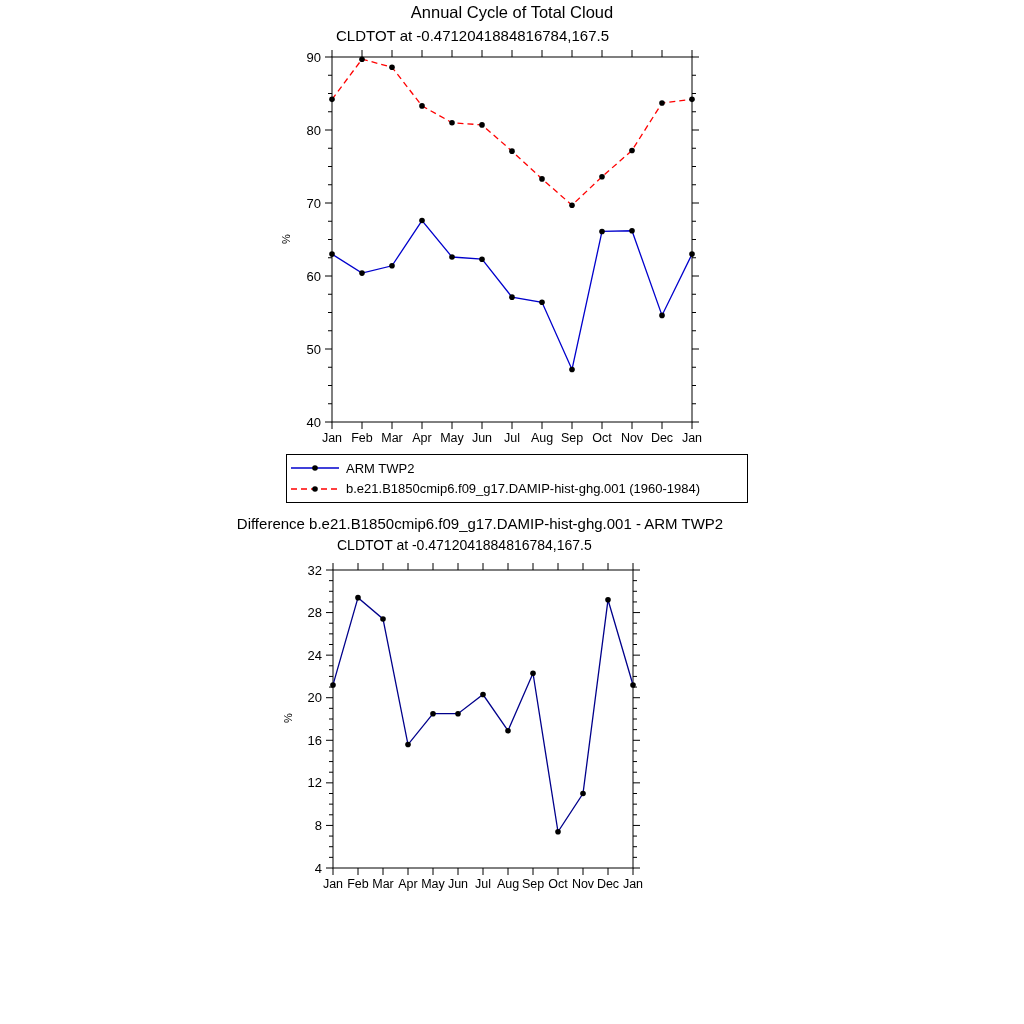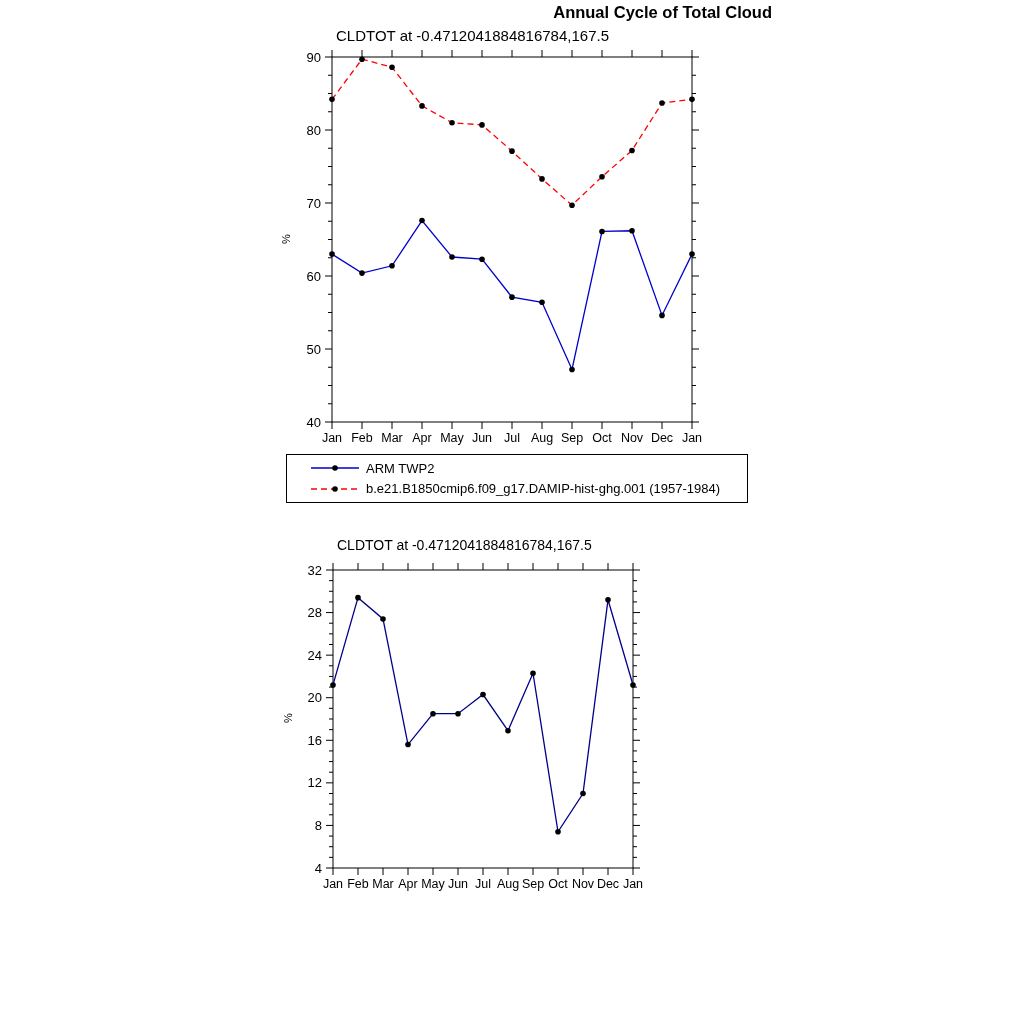--- a/index.html
+++ b/index.html
@@ -11,22 +11,22 @@
   }
   #canvas {
     position: relative;
     width: 1024px;
     height: 1024px;
     background: #ffffff;
     overflow: hidden;
   }
   .abs { position: absolute; }
   .chart-title {
-    font-weight: bold;
-    text-align: right;
+    font-weight: normal;
+    text-align: center;
     font-size: 16.5px;
   }
   .chart-title.small { font-size: 15px; }
   .chart-subtitle {
     font-size: 15px;
     text-align: center;
   }
   .chart-subtitle.small { font-size: 14px; }
   .ylab {
     font-size: 11px;
@@ -34,21 +34,21 @@
     transform-origin: center center;
   }
   svg text {
     font-family: "Liberation Sans", sans-serif;
     fill: #000;
   }
   .legend-box {
     border: 1px solid #000;
     background: #fff;
     box-sizing: border-box;
-    padding: 3px 22px;
+    padding: 3px 2px;
     display: flex;
     flex-direction: column;
     justify-content: space-around;
     text-align: right;
   }
   .legend-row {
     display: flex;
     align-items: center;
     height: 21px;
   }
@@ -194,24 +194,25 @@
         <line x1="2" y1="7" x2="50" y2="7" stroke="#0000cc" stroke-width="1.3"></line>
         <circle cx="26" cy="7" r="2.8" fill="#000"></circle>
       </svg>
       <span class="legend-label">ARM TWP2</span>
     </div>
     <div class="legend-row">
       <svg width="52" height="14">
         <line x1="2" y1="7" x2="50" y2="7" stroke="#ff0000" stroke-width="1.3" stroke-dasharray="6,4"></line>
         <circle cx="26" cy="7" r="2.8" fill="#000"></circle>
       </svg>
-      <span class="legend-label">b.e21.B1850cmip6.f09_g17.DAMIP-hist-ghg.001 (1957-1984)</span>
+      <span class="legend-label">b.e21.B1850cmip6.f09_g17.DAMIP-hist-ghg.001 (1960-1984)</span>
     </div>
   </div>
 
+  <div class="abs chart-title small" style="left:160px; top:515px; width:640px;">Difference b.e21.B1850cmip6.f09_g17.DAMIP-hist-ghg.001 - ARM TWP2</div>
 
   <div class="abs chart-subtitle small" style="left:337px; top:537px;">CLDTOT at -0.4712041884816784,167.5</div>
 
   <div class="abs ylab" style="left:283px; top:712px;">%</div>
 
   <svg id="bottom-chart" class="abs" style="left:270px; top:553px;" width="430" height="345">
       <rect x="63" y="17" width="300" height="298" fill="none" stroke="#000" stroke-width="1"></rect>
       <line x1="63" y1="315" x2="56" y2="315" stroke="#000"></line>
       <line x1="363" y1="315" x2="370" y2="315" stroke="#000"></line>
       <text x="52" y="319.5" text-anchor="end" font-size="13">4</text>

